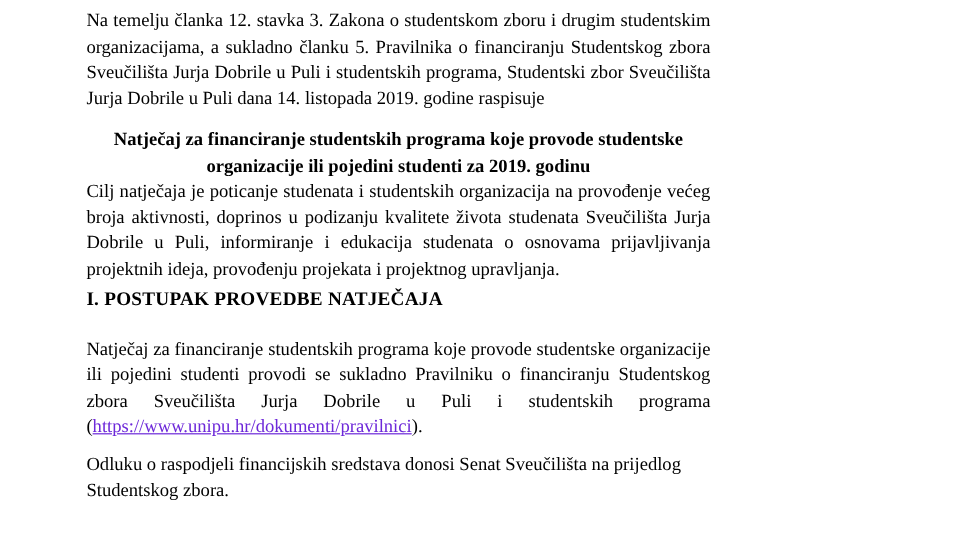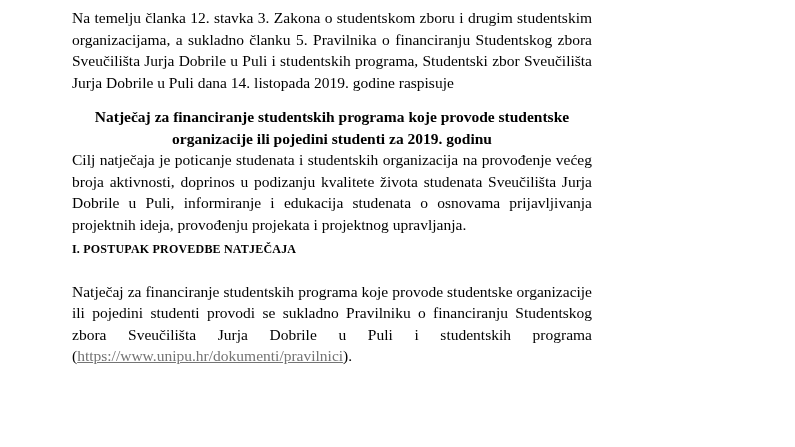--- a/index.html
+++ b/index.html
@@ -31,51 +31,52 @@
     margin: 13px 0 0 0;
     font-size: 15.5px;
     font-weight: bold;
     text-align: center;
     line-height: 21.5px;
   }
   .goal-para {
   }
   .section-heading {
     margin: 4px 0 0 0;
-    font-size: 12px;
+    font-size: 16px;
     font-weight: bold;
     text-align: left;
     line-height: 21.5px;
     letter-spacing: 0.2px;
   }
   .procedure-para {
     margin-top: 20px;
   }
   .decision-para {
     margin-top: 10px;
   }
   .amount-para {
     margin-top: 13px;
   }
   a.doc-link {
-    color: #737373;
+    color: #6d28d9;
     text-decoration: underline;
     cursor: pointer;
   }
 </style>
 </head>
 <body>
 
 <div class="page">
 
   <p class="para">Na temelju članka 12. stavka 3. Zakona o studentskom zboru i drugim studentskim organizacijama, a sukladno članku 5. Pravilnika o financiranju Studentskog zbora Sveučilišta Jurja Dobrile u Puli i studentskih programa, Studentski zbor Sveučilišta Jurja Dobrile u Puli dana 14. listopada 2019. godine raspisuje</p>
 
   <h1 class="doc-title">Natječaj za financiranje studentskih programa koje provode studentske organizacije ili pojedini studenti za 2019. godinu</h1>
 
   <p class="para goal-para">Cilj natječaja je poticanje studenata i studentskih organizacija na provođenje većeg broja aktivnosti, doprinos u podizanju kvalitete života studenata Sveučilišta Jurja Dobrile u Puli, informiranje i edukacija studenata o osnovama prijavljivanja projektnih ideja, provođenju projekata i projektnog upravljanja.</p>
 
   <h2 class="section-heading">I. POSTUPAK PROVEDBE NATJEČAJA</h2>
 
   <p class="para procedure-para"><span>Natječaj za financiranje studentskih programa koje provode studentske organizacije ili pojedini studenti provodi se sukladno Pravilniku o financiranju Studentskog zbora Sveučilišta Jurja Dobrile u Puli i studentskih programa (</span><a class="doc-link" href="#">https://www.unipu.hr/dokumenti/pravilnici</a><span>).</span></p>
 
+  <p class="para no-justify decision-para">Odluku o raspodjeli financijskih sredstava donosi Senat Sveučilišta na prijedlog Studentskog zbora.</p>
 
 
 </div>
 
 </body></html>

